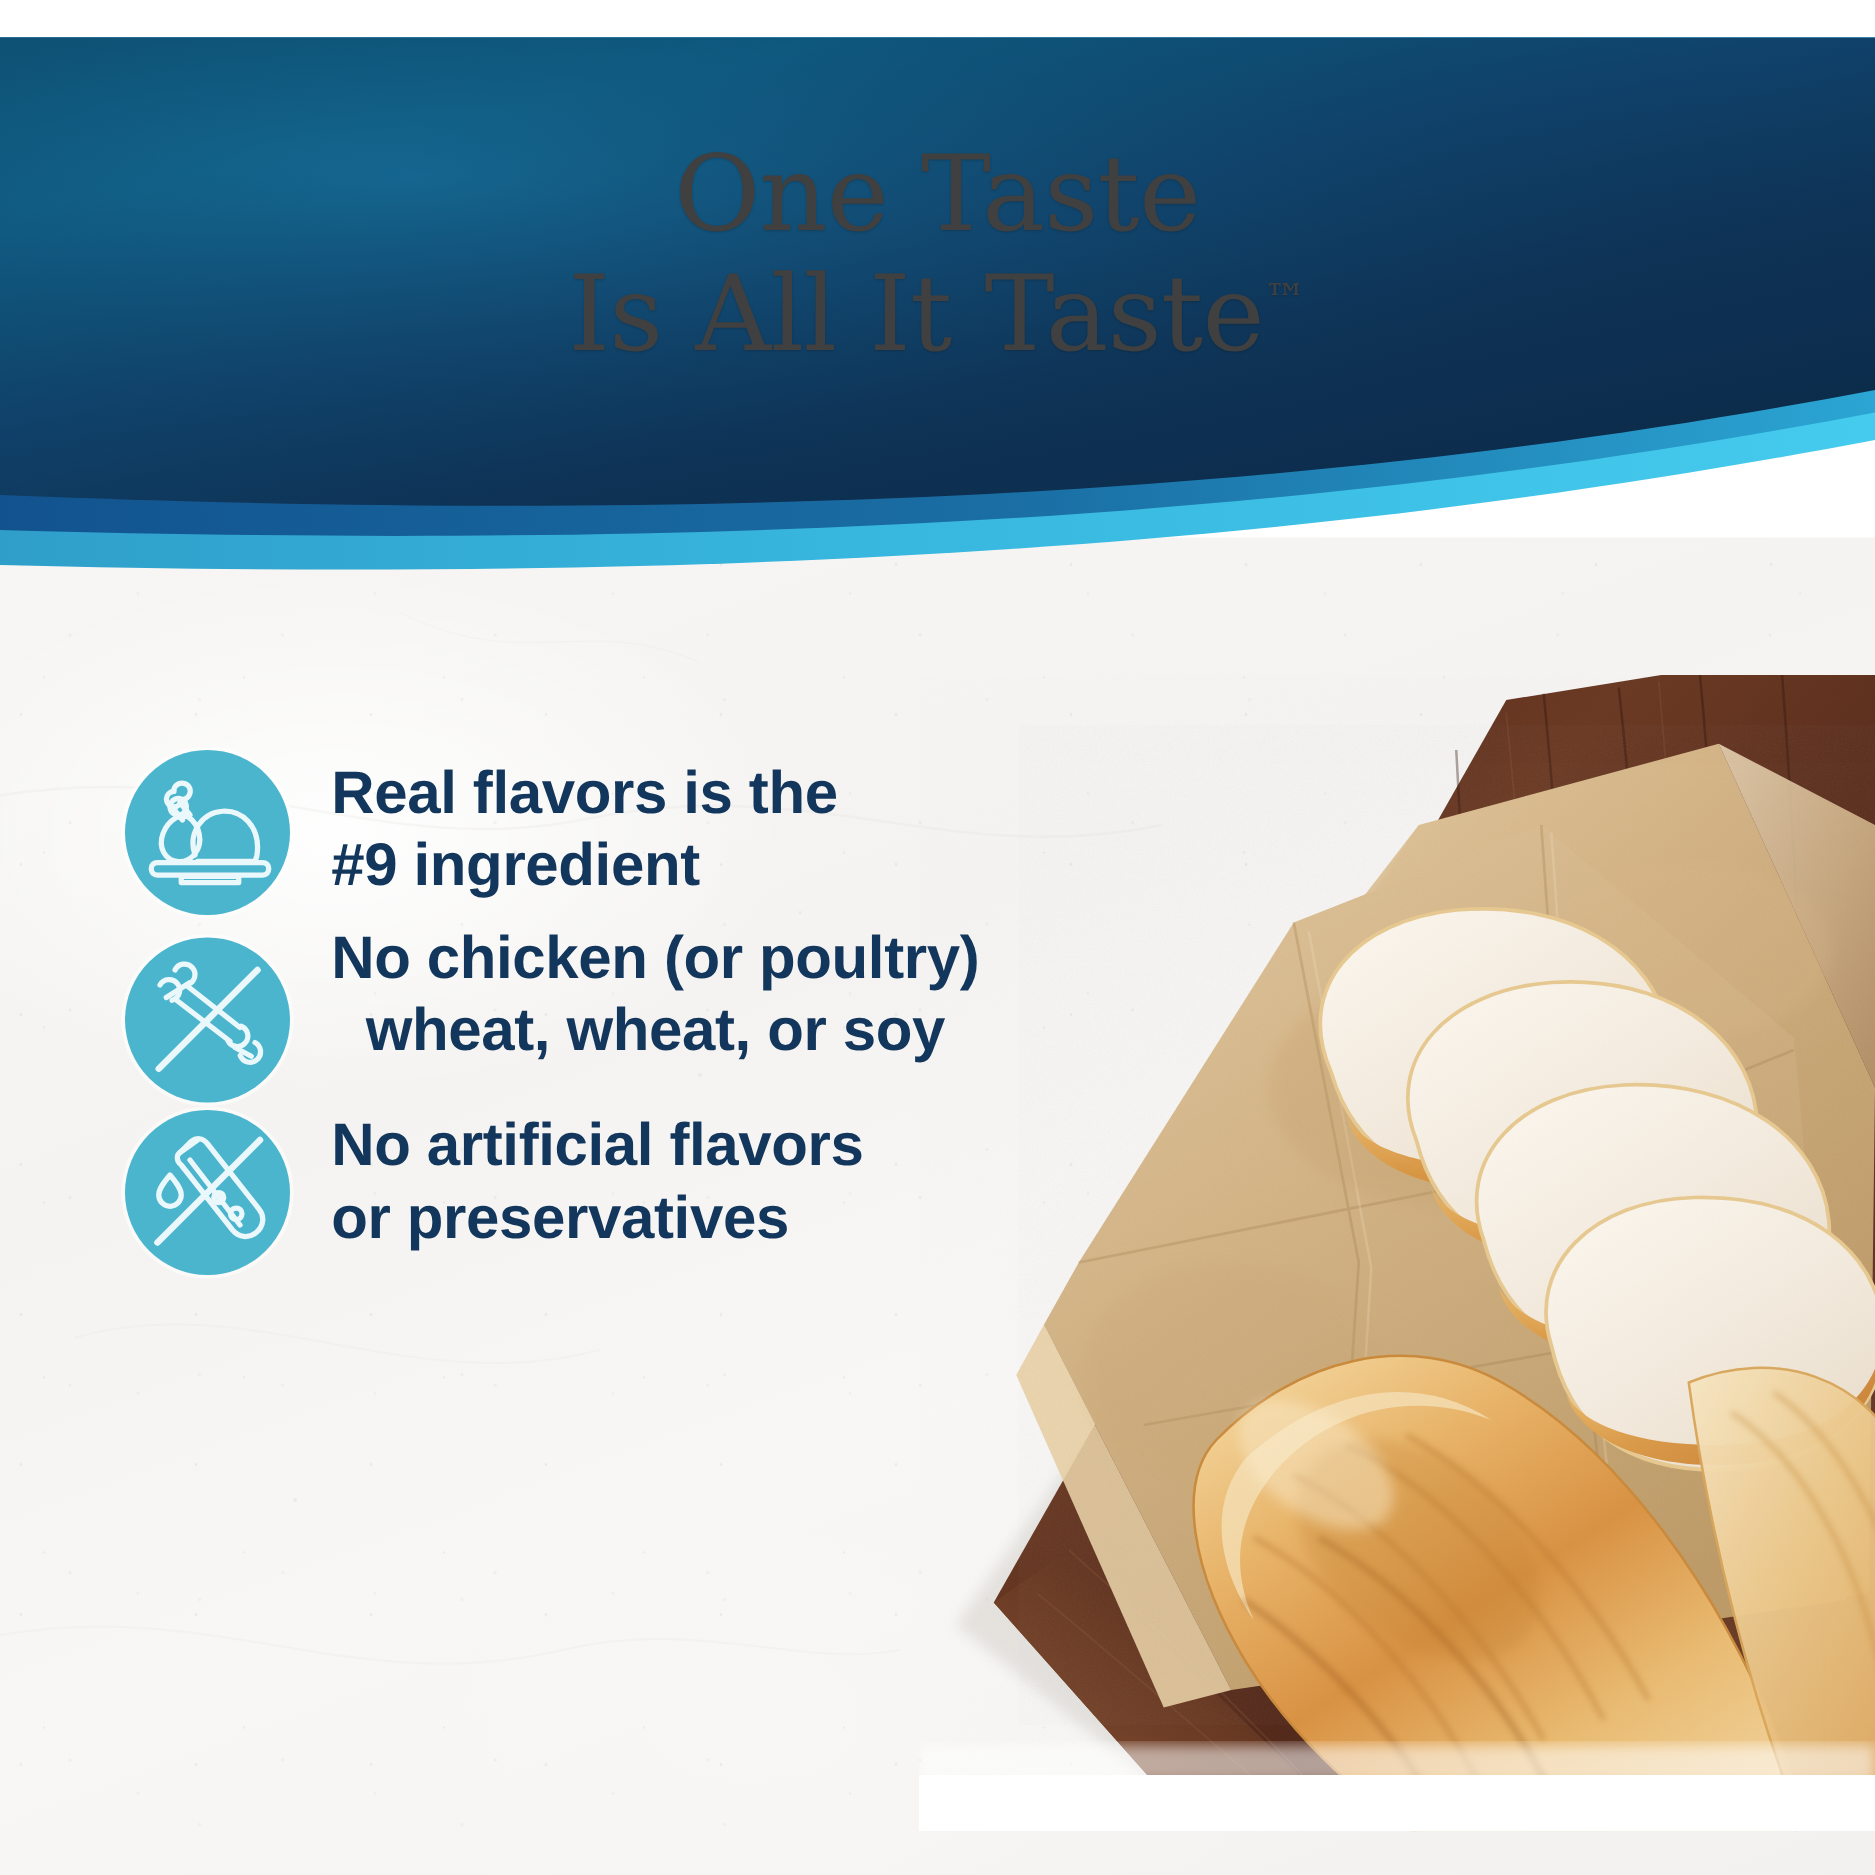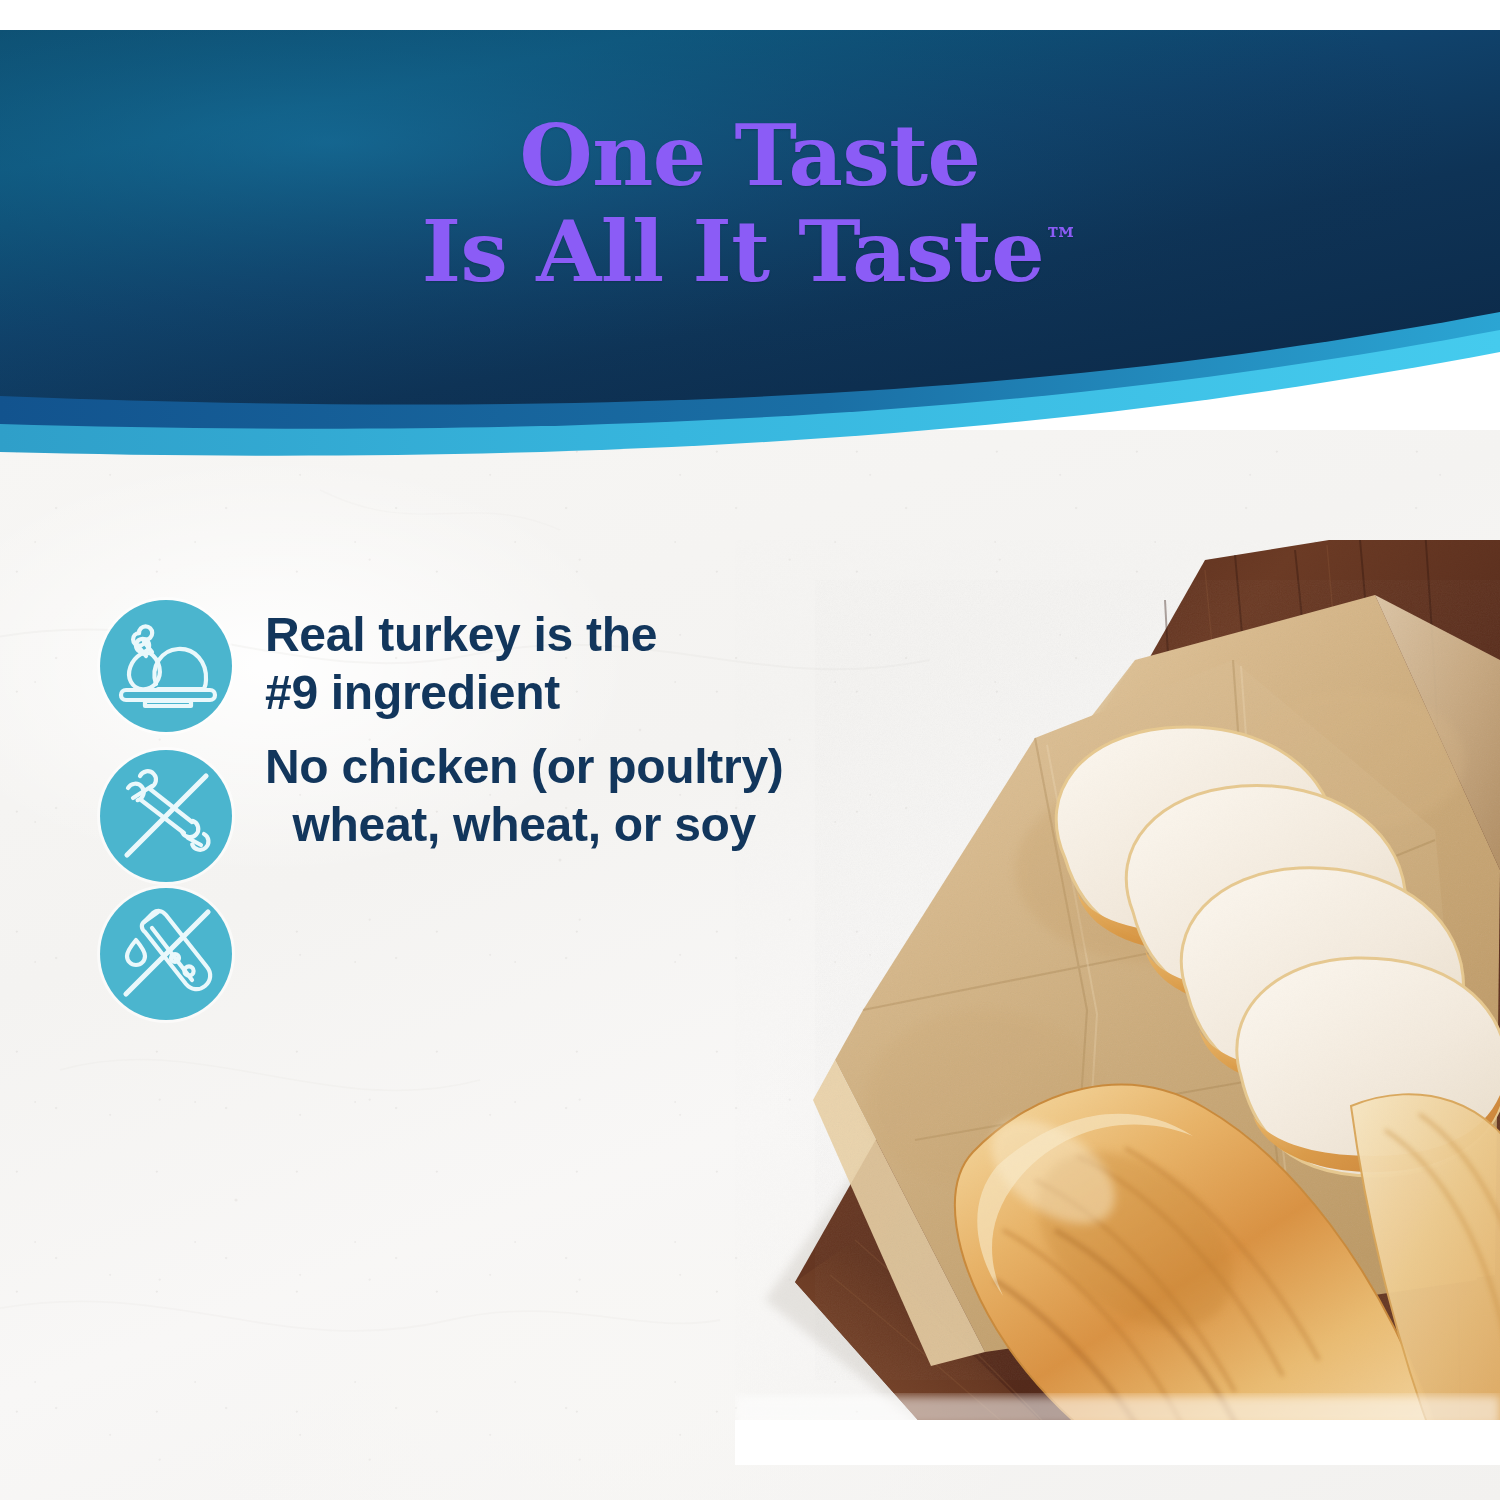--- a/index.html
+++ b/index.html
@@ -32,23 +32,23 @@
     opacity:.85;
   }
   .veins{
     position:absolute;left:0;top:430px;width:1500px;height:1070px;opacity:.40;
   }
 
   
   .header-wrap{position:absolute;left:0;top:0;width:1500px;height:500px;}
   .headline{
     position:absolute;left:0;top:108px;width:1500px;
-    text-align:center;color:#8b5cf6;
+    text-align:center;color:#404040;
     font-family:"DejaVu Serif", serif;
-    font-weight:bold;
+    font-weight:normal;
     font-size:84px;line-height:1.14;
     letter-spacing:-0.5px;
     text-shadow:0 1px 2px rgba(0,0,0,.18);
   }
   .headline .l2{display:block;}
   .tm{font-size:34px;vertical-align:super;letter-spacing:0;}
 
   
   .photo{position:absolute;left:735px;top:540px;width:765px;height:925px;overflow:hidden;}
 
@@ -308,21 +308,21 @@
             <path d="M56,84 C50,66 62,50 78,49 C95,48 107,62 106,80 C106,84 105,87 104,89"></path>
             <path d="M104,89 L58,89"></path>
 
             <path d="M26,90 L110,90 C113,90 115,92 115,95 C115,98 113,100 110,100 L26,100 C23,100 21,98 21,95 C21,92 23,90 26,90 Z"></path>
 
             <path d="M45,101 L91,101 L91,106 L45,106 Z"></path>
           </g>
         </svg>
       </span>
       <div class="btext">
-        <span class="ln">Real turkey is the</span>
+        <span class="ln">Real flavors is the</span>
         <span class="ln">#9 ingredient</span>
       </div>
     </div>
 
     <div class="bullet b2">
       <span class="icon-circle">
         <svg width="132" height="132" viewBox="0 0 132 132">
           <g fill="none" stroke="#EAF8FB" stroke-width="4.2" stroke-linecap="round" stroke-linejoin="round">
 
             <path d="M28,38 a8.4,8.4 0 1,1 9.6,12.2"></path>
@@ -357,16 +357,20 @@
 
             <circle cx="75" cy="70" r="4"></circle>
             <circle cx="89" cy="83" r="4.6"></circle>
 
             <path d="M36,52 C41,58 45,63 45,68 C45,73 41,77 36,77 C31,77 27,73 27,68 C27,63 31,58 36,52 Z"></path>
 
             <path d="M108,24 L26,106" stroke-width="5.2"></path>
           </g>
         </svg>
       </span>
+      <div class="btext">
+        <span class="ln">No artificial flavors</span>
+        <span class="ln">or preservatives</span>
+      </div>
     </div>
 
   </div>
 </div>
 
 </body></html>

